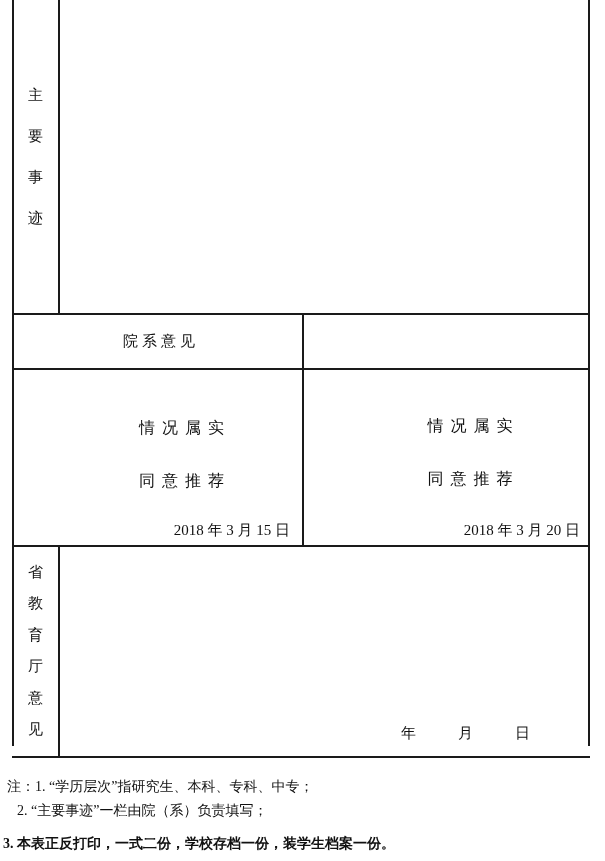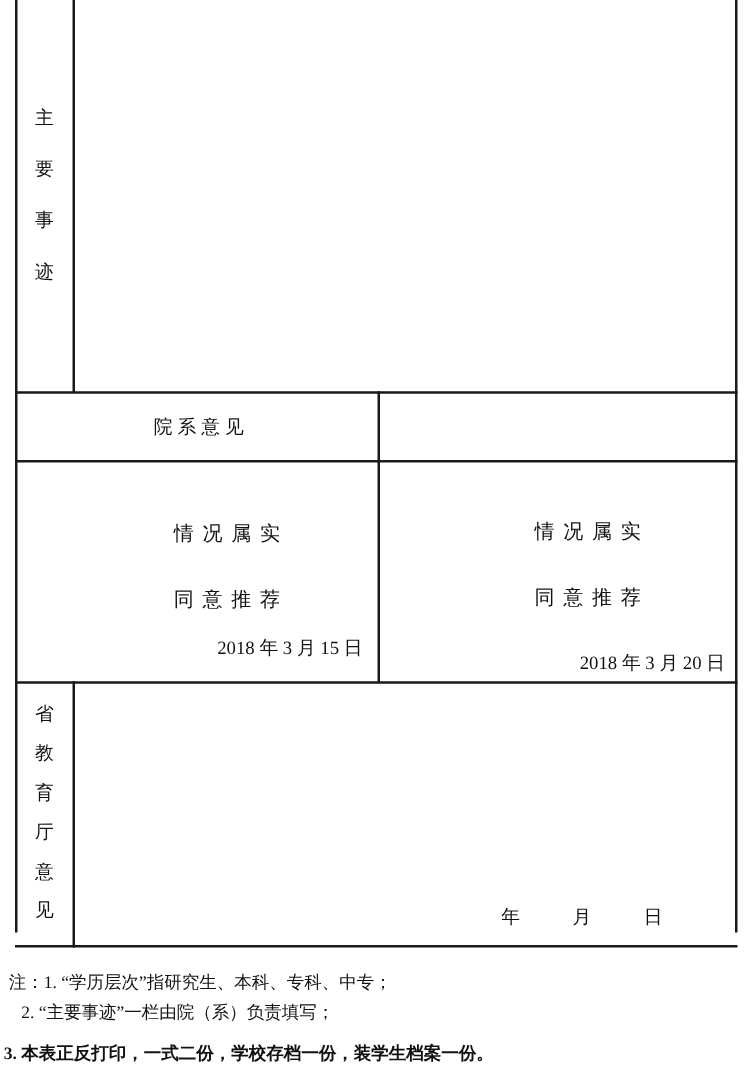--- a/index.html
+++ b/index.html
@@ -72,21 +72,21 @@
   </div>
   <div class="cell" style="left:60px;top:0;width:528px;height:313px;"></div>
 
   <div class="cell opinion-header" style="left:3px;top:314px;width:312px;height:54px;">
     <span>院系意见</span>
   </div>
 
   <div class="cell" style="left:13px;top:369px;width:289px;height:176px;">
     <div class="statement" style="top:47px;">情况属实</div>
     <div class="statement" style="top:100px;">同意推荐</div>
-    <div class="sign-date" style="right:12px;bottom:17px;">2018 年 3 月 15 日</div>
+    <div class="sign-date" style="right:12px;bottom:5px;">2018 年 3 月 15 日</div>
   </div>
   <div class="cell" style="left:304px;top:369px;width:284px;height:176px;">
     <div class="statement" style="top:45px;">情况属实</div>
     <div class="statement" style="top:98px;">同意推荐</div>
     <div class="sign-date" style="right:8px;bottom:5px;">2018 年 3 月 20 日</div>
   </div>
 
   <div class="cell vertical-label v6" style="left:13px;top:546px;width:45px;height:210px;">
     <span class="chars">省
 教

